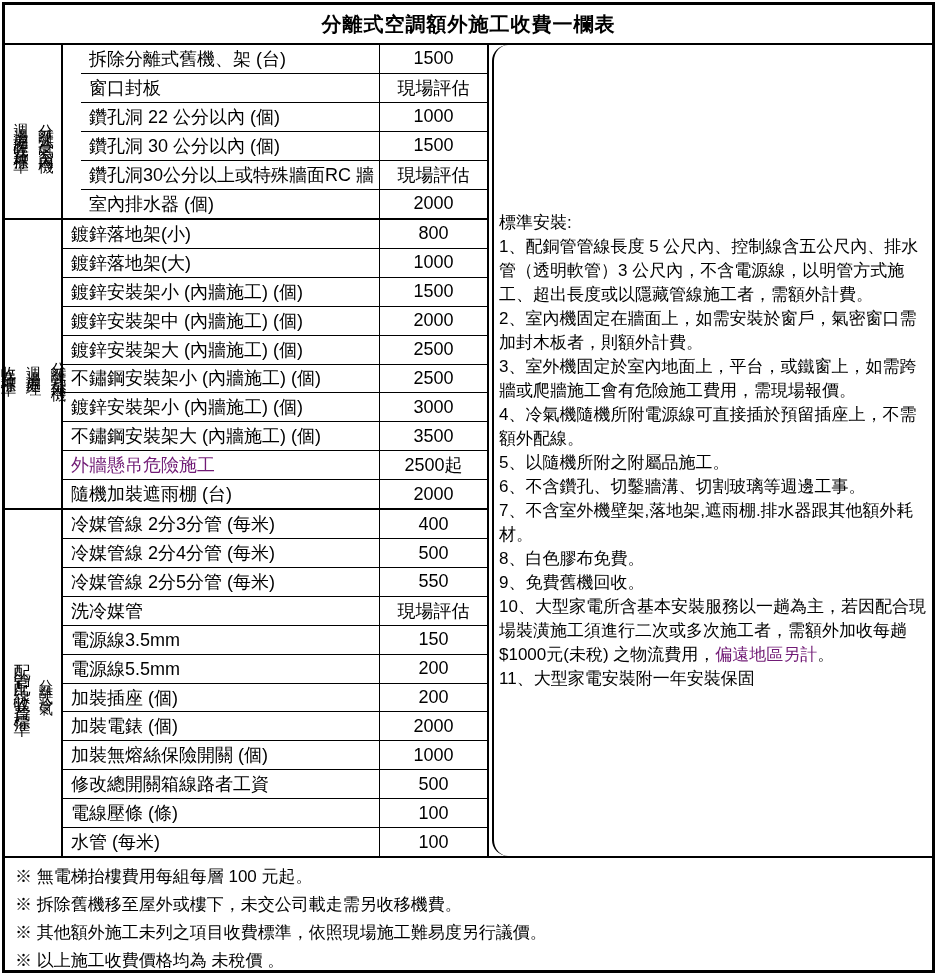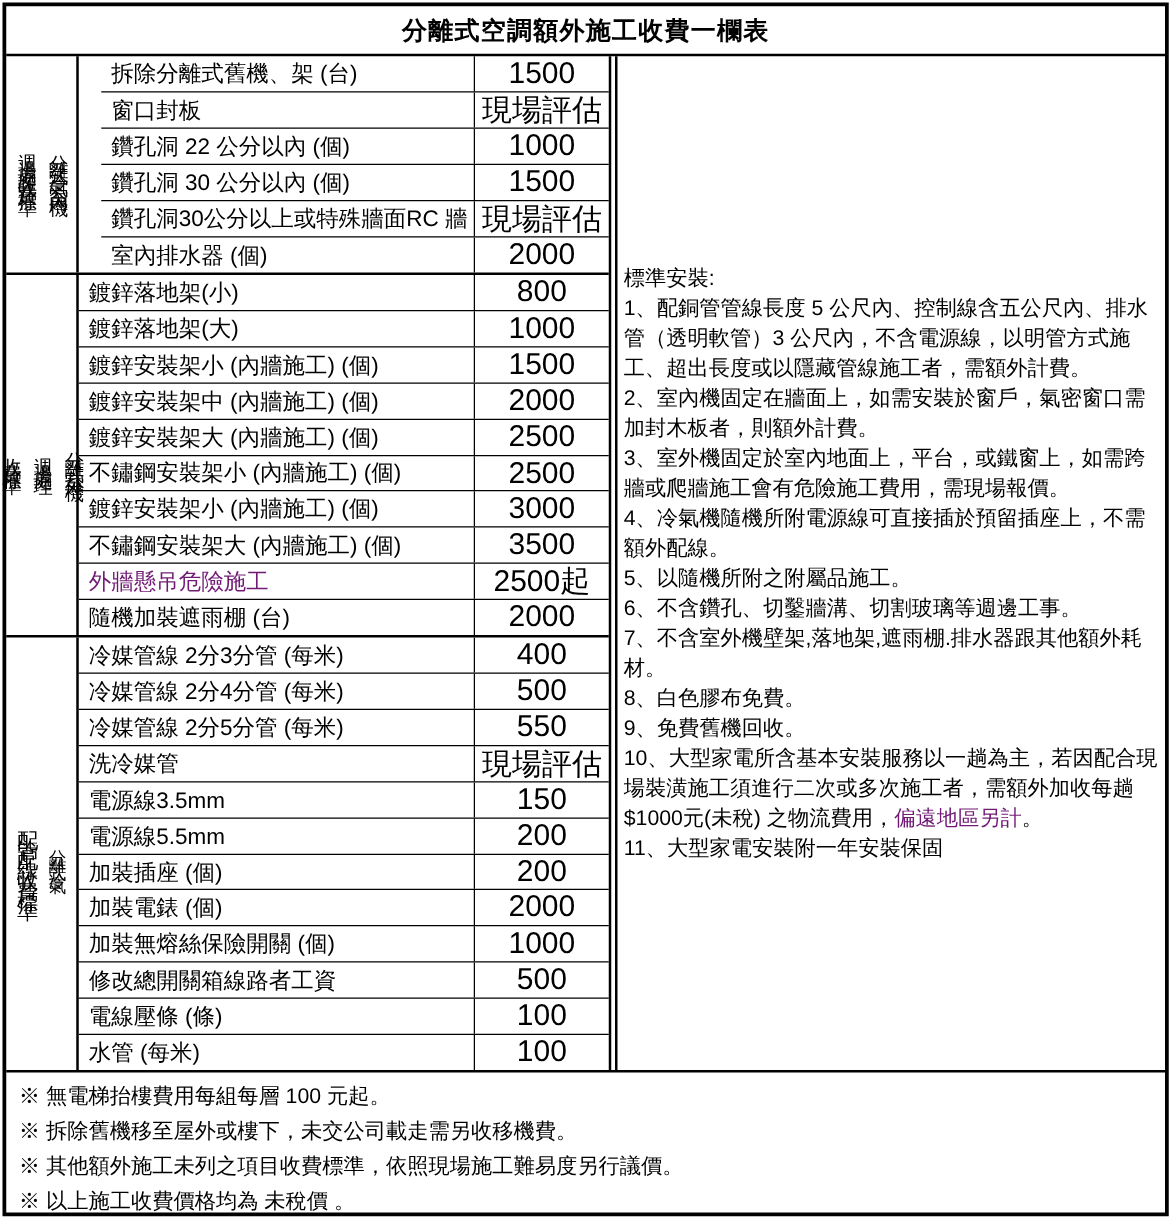--- a/index.html
+++ b/index.html
@@ -29,21 +29,21 @@
     width:484px; flex:0 0 484px;
     display:flex; flex-direction:column;
     border-right:2px solid #000;
   }
   .notes-panel {
     flex:1 1 auto;
     margin-left:3px;
     border-left:2px solid #000;
     display:flex; flex-direction:column; justify-content:center;
     padding:6px 4px 6px 5px;
-    font-size:17px; line-height:24px;
+    font-size:17px; line-height:24px;border-radius:16px;
   }
   .notes-panel p { margin:0; }
   
   .section { display:flex; border-bottom:2.5px solid #000; min-height:0; }
   .section:last-child { border-bottom:none; }
   .sec-1 { flex:6 1 0;gap:18px; }
   .sec-2 { flex:10 1 0; }
   .sec-3 { flex:12 1 0; }
   .vlabel {
     width:58px; flex:0 0 58px;
@@ -63,21 +63,21 @@
   .cell.item {
     flex:1 1 auto;
     border-right:1.5px solid #000;
     display:flex; align-items:center;
     padding-left:8px;
     font-size:18px; white-space:nowrap; overflow:hidden;
   }
   .cell.price {
     width:107px; flex:0 0 107px;
     display:flex; align-items:center; justify-content:center;
-    font-size:24px;
+    font-size:18px;
     text-align:right;
   }
   .red { color:#701a75; }
   
   .footer {
     flex:0 0 114px; height:114px;
     border-top:2.5px solid #000;
     padding:5px 10px 0 10px;
     font-size:17px; line-height:28px;
   }

